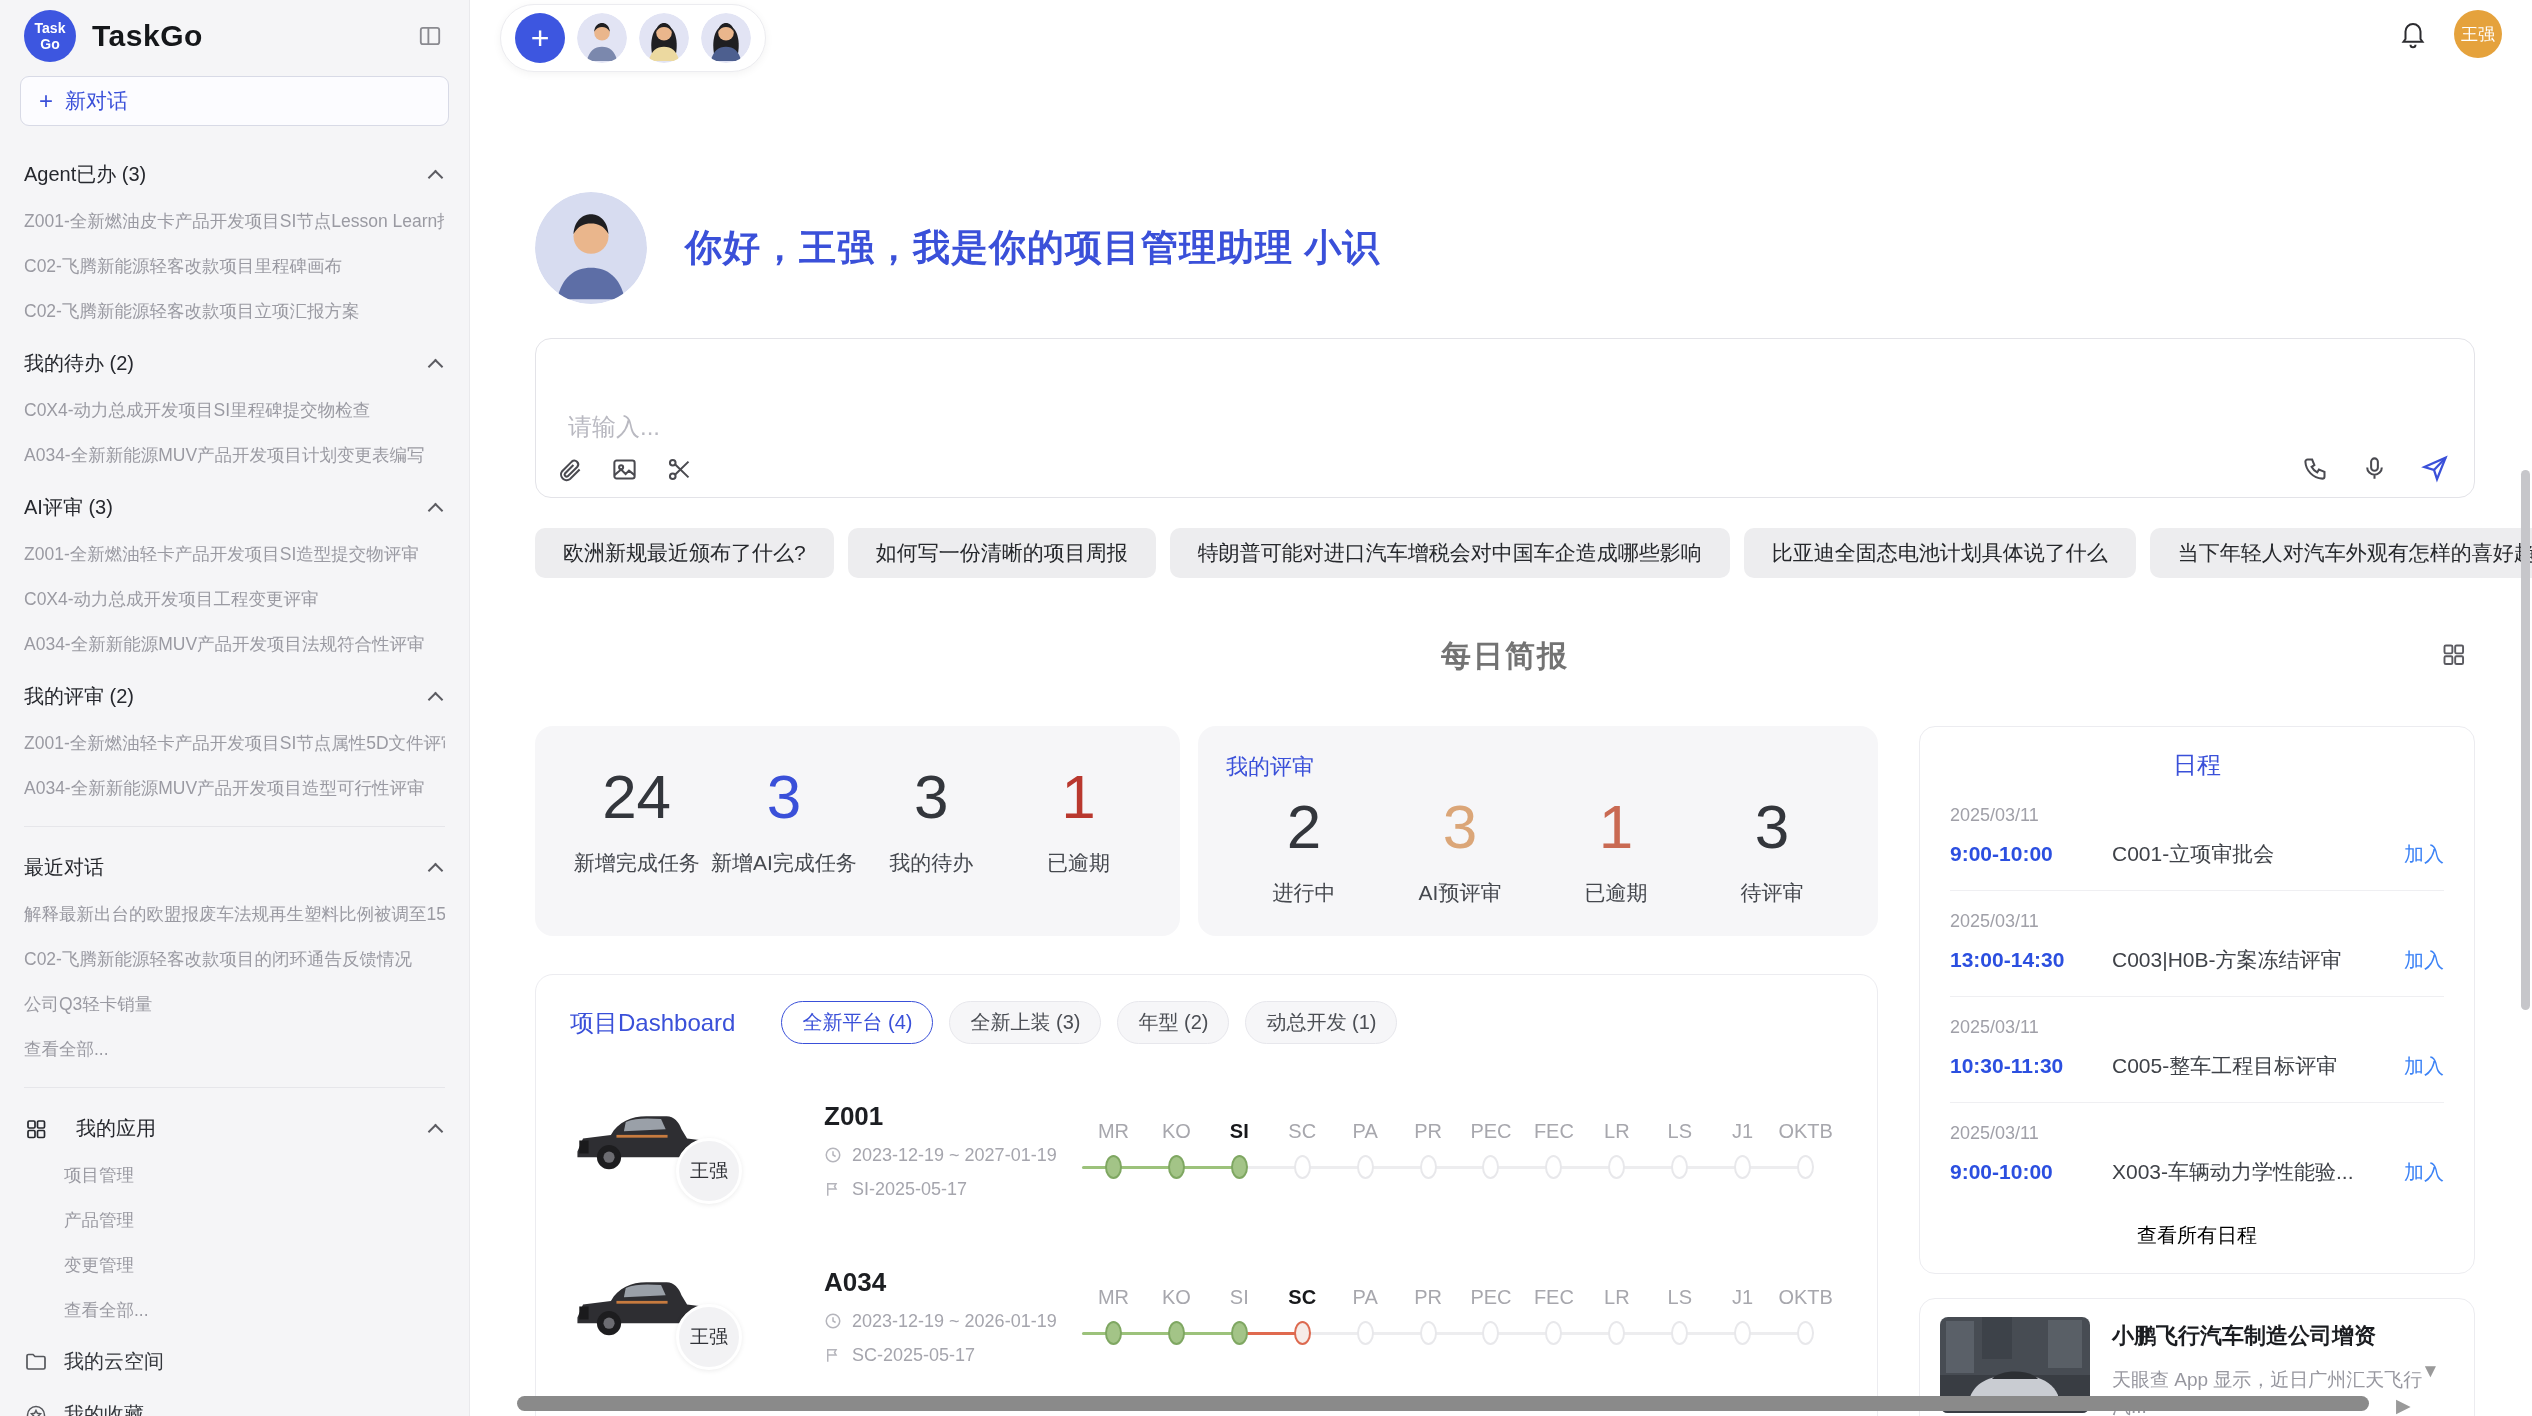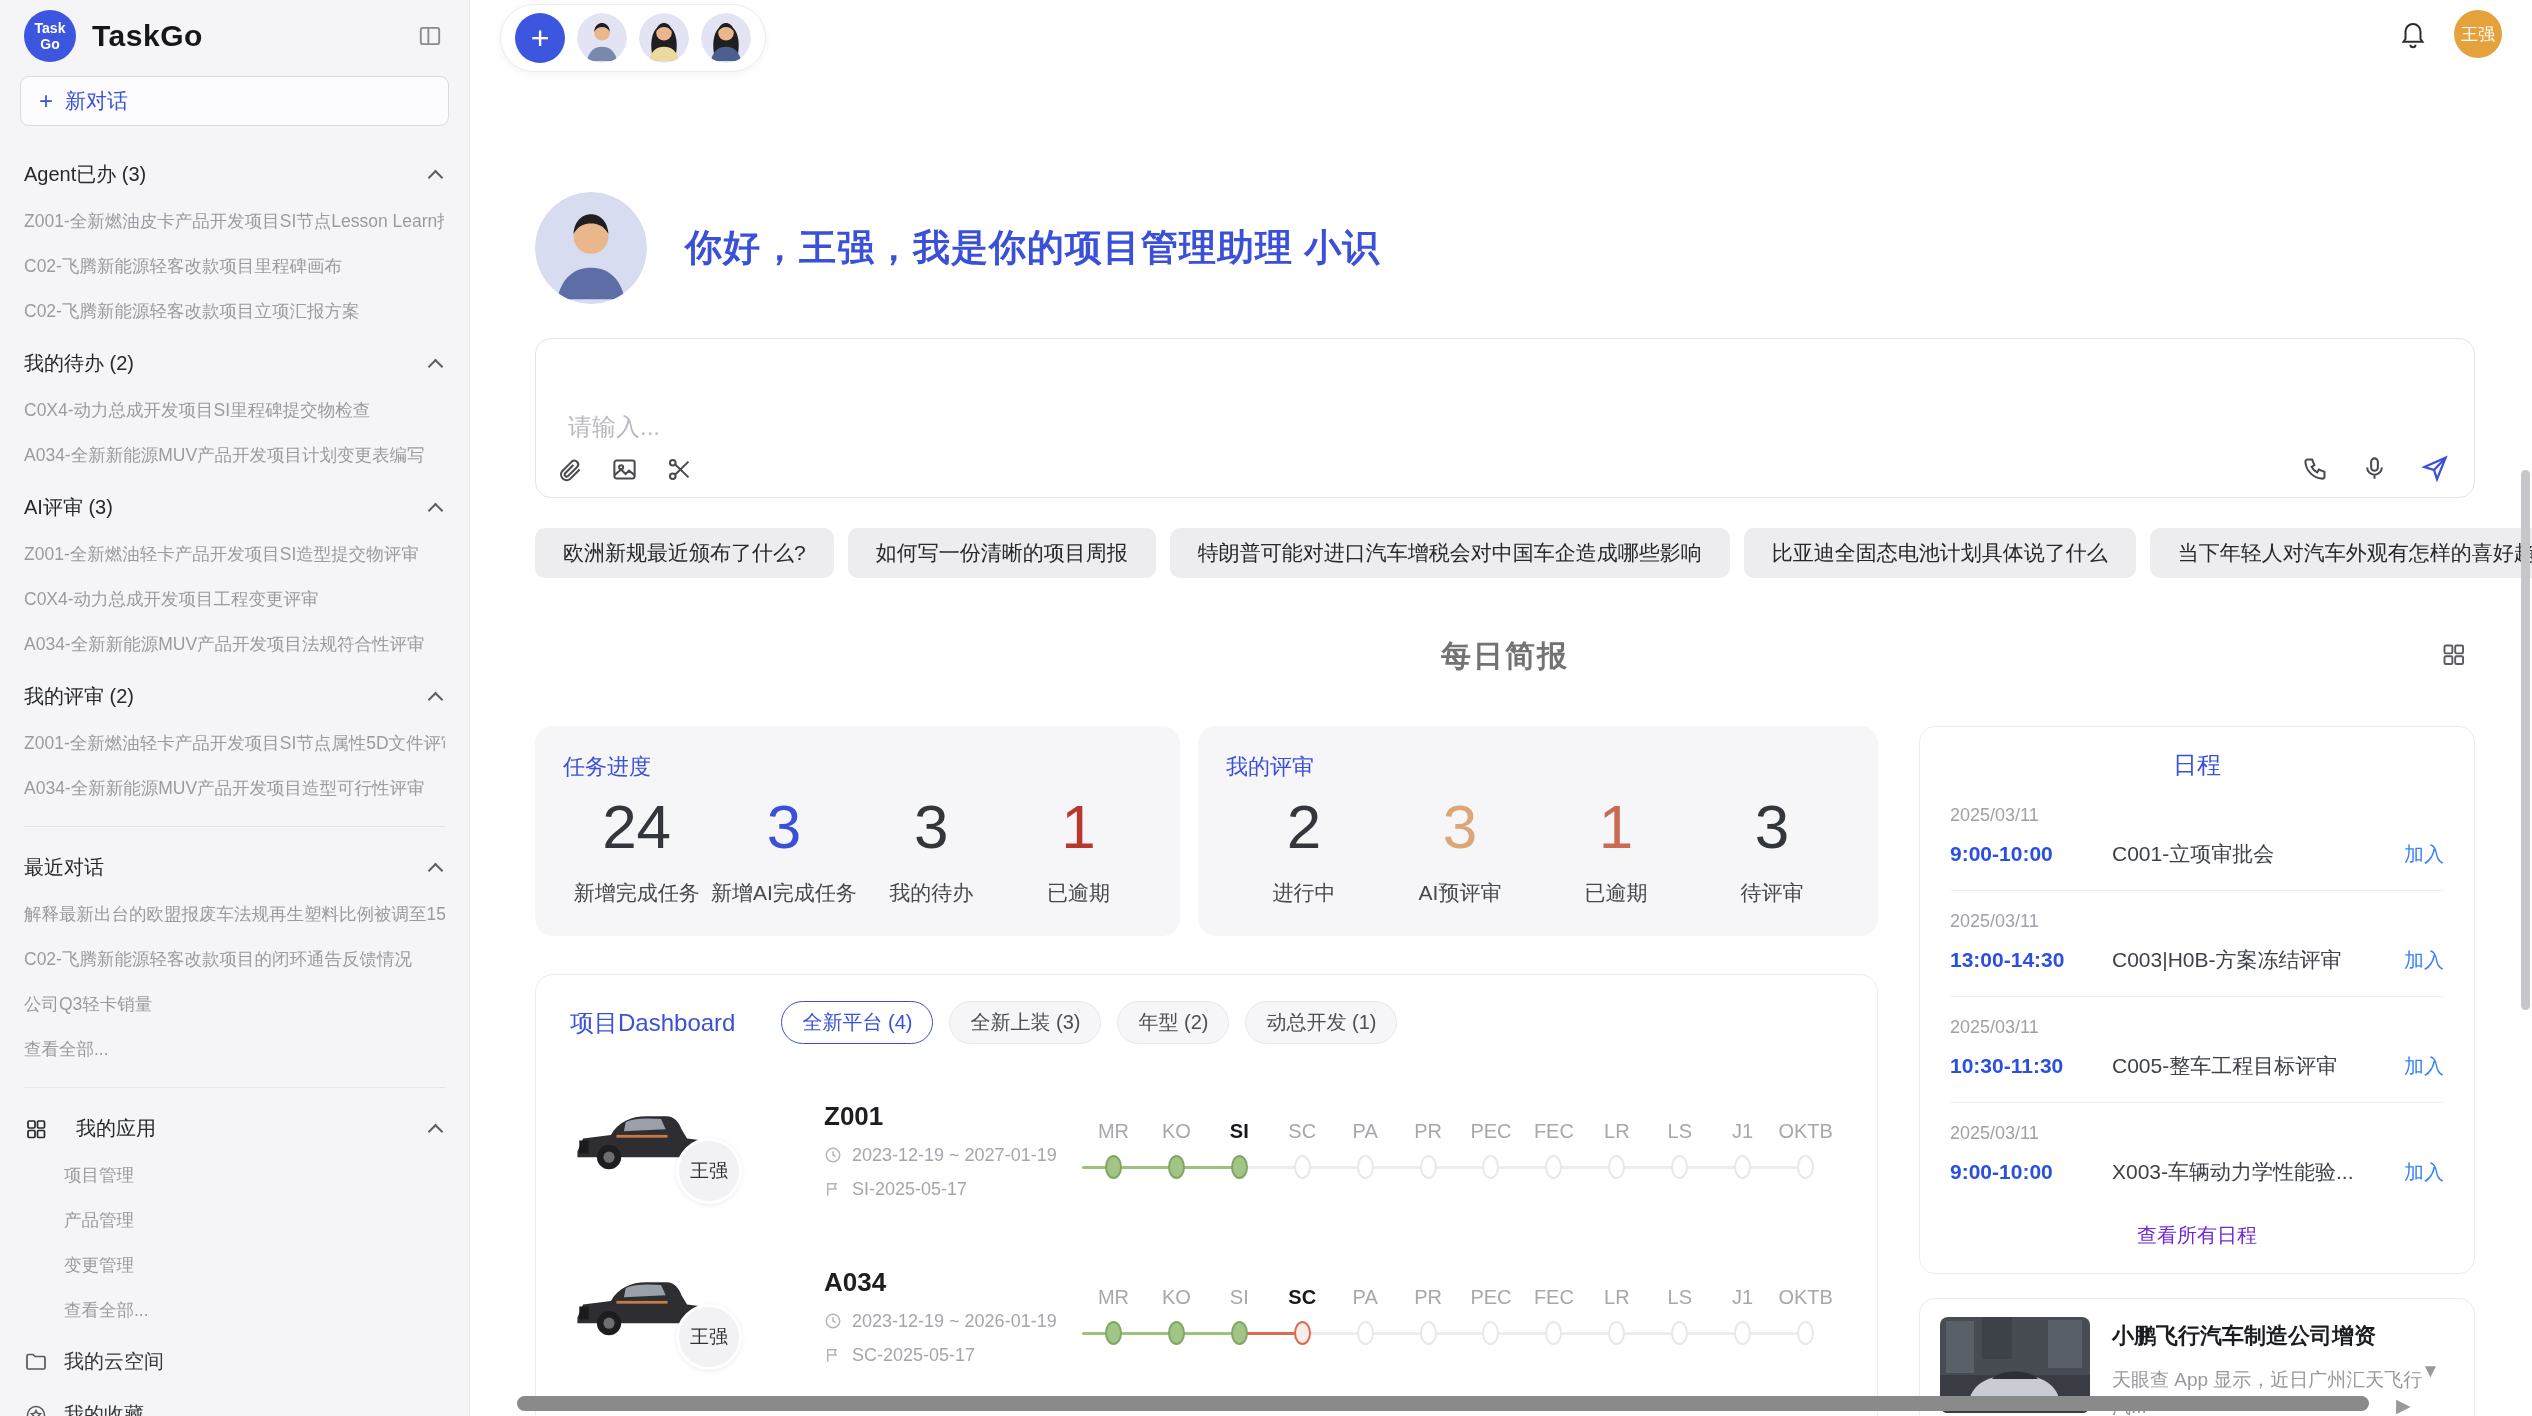--- a/index.html
+++ b/index.html
@@ -108,21 +108,21 @@
   
   .sched-card { background:#fff; border:1px solid #ececf0; border-radius:16px; padding:22px 30px 14px; }
   .sched-title { text-align:center; font-size:24px; color:#3a50d9; margin-bottom:4px; }
   .sched-item { padding:20px 0 22px; border-bottom:1px solid #efeff2; }
   .sched-item:last-of-type { border-bottom:none; }
   .sched-date { font-size:18px; color:#a0a0a8; }
   .sched-line { display:flex; align-items:center; margin-top:14px; }
   .sched-time { width:162px; flex:0 0 162px; font-size:21px; font-weight:700; color:#2b4fe0; }
   .sched-name { flex:1; font-size:21px; color:#3f4248; white-space:nowrap; overflow:hidden; }
   .sched-join { font-size:20px; color:#3b82f6; cursor:pointer; }
-  .sched-all { text-align:center; font-size:20px; color:#6d28d9; padding:14px 0 10px; cursor:pointer;font-family:Liberation Mono, monospace; }
+  .sched-all { text-align:center; font-size:20px; color:#000000; padding:14px 0 10px; cursor:pointer;font-family:Liberation Mono, monospace; }
 
   .news-card { margin-top:24px; background:#fff; border:1px solid #ececf0; border-radius:16px; padding:18px 20px; display:flex; gap:22px; cursor:pointer; }
   .news-thumb { width:150px; height:96px; flex:0 0 150px; border-radius:8px; overflow:hidden; }
   .news-thumb svg { width:100%; height:100%; display:block; }
   .news-title { font-size:22px; font-weight:700; color:#1b1d21; margin-top:4px; }
   .news-body { font-size:19px; color:#97979f; margin-top:16px; line-height:1.4; }
 
   
   .h-thumb { position:absolute; left:517px; top:1396px; width:1852px; height:15px; background:#8a8a8a; border-radius:8px; z-index:20; cursor:pointer; }
   .h-arrow { position:absolute; left:2396px; top:1394px; font-size:19px; color:#9a9a9a; z-index:20; cursor:pointer; }
@@ -332,21 +332,20 @@
               <rect x="4" y="13.5" width="7" height="7" rx="1.2"></rect>
               <rect x="13.5" y="13.5" width="7" height="7" rx="1.2"></rect>
             </svg>
         </span>
       </div>
 
       <div class="cols">
         <div class="left-col">
           <div class="stats-row" id="stats-row">
               <div class="stat-card first">
-                <div class="stat-title">任务进度</div>
                 <div class="stat-grid">
                   <div class="stat-cell">
                     <div class="stat-num c-dark">24</div>
                     <div class="stat-lab">新增完成任务</div>
                   </div>
                   <div class="stat-cell">
                     <div class="stat-num c-blue">3</div>
                     <div class="stat-lab">新增AI完成任务</div>
                   </div>
                   <div class="stat-cell">

